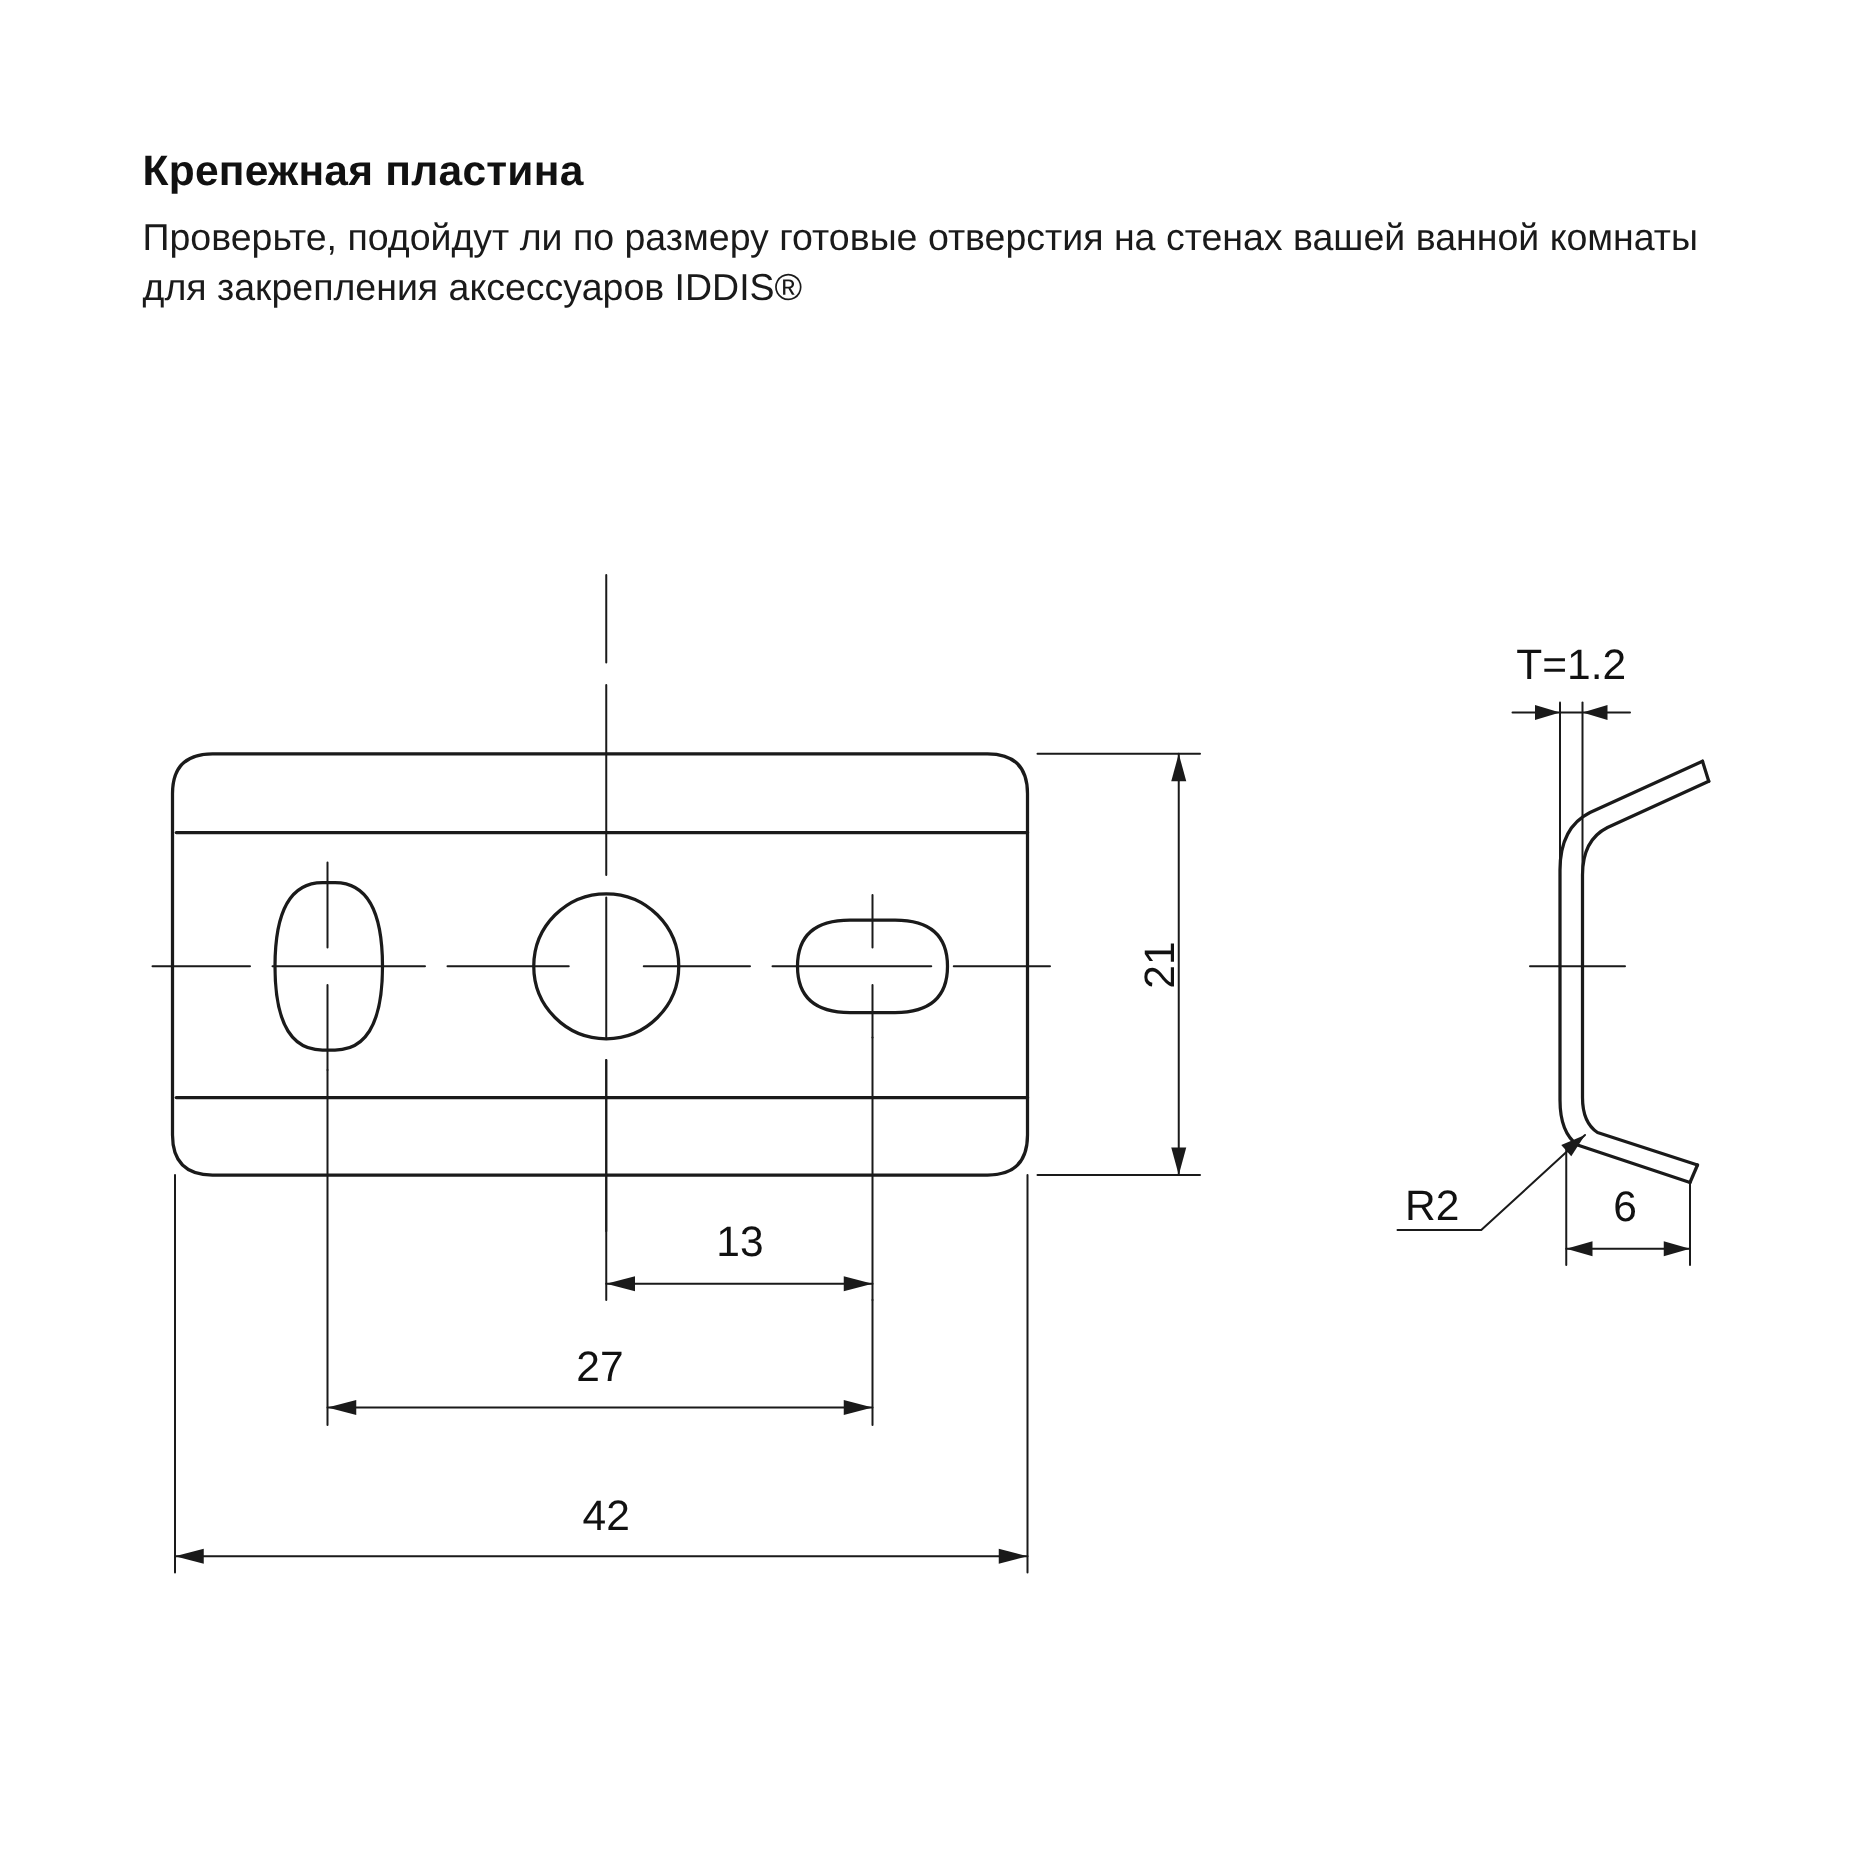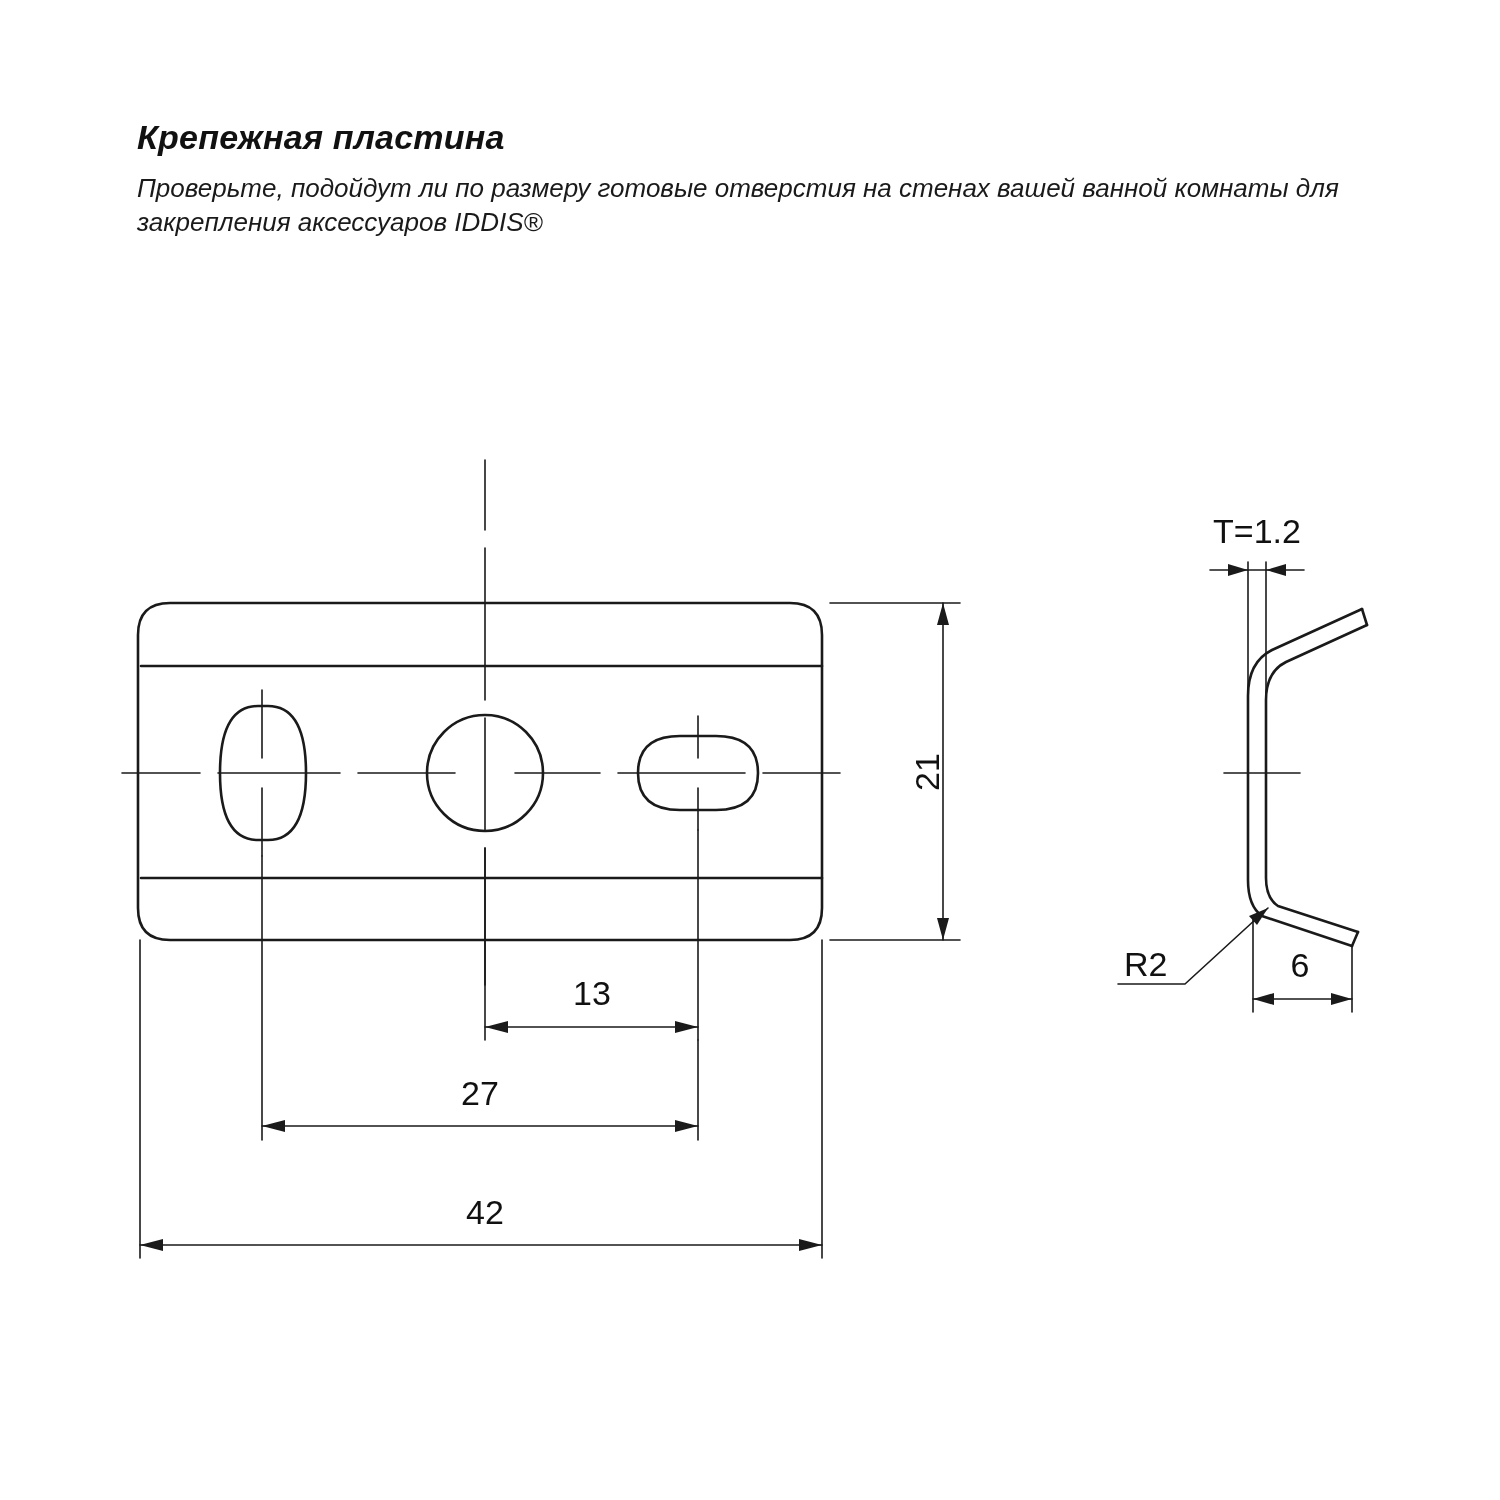--- a/index.html
+++ b/index.html
@@ -16,34 +16,33 @@
     position: relative;
     overflow: hidden;
   }
   .page {
     position: relative;
     width: 1500px;
     height: 1500px;
   }
   .header {
     position: absolute;
-    left: 137px;
+    left: 114px;
     top: 118px;
     width: 1280px;
-    font-style: italic;
   }
   .title {
     font-size: 34px;
     font-weight: bold;
     letter-spacing: 0.2px;
     margin: 0 0 14px 0;
     color: #111111;
   }
   .subtitle {
-    font-size: 26px;
+    font-size: 30px;
     line-height: 1.32;
     font-weight: normal;
     margin: 0;
     color: #1a1a1a;
     max-width: 1260px;
   }
   .drawing {
     position: absolute;
     left: 0;
     top: 0;

